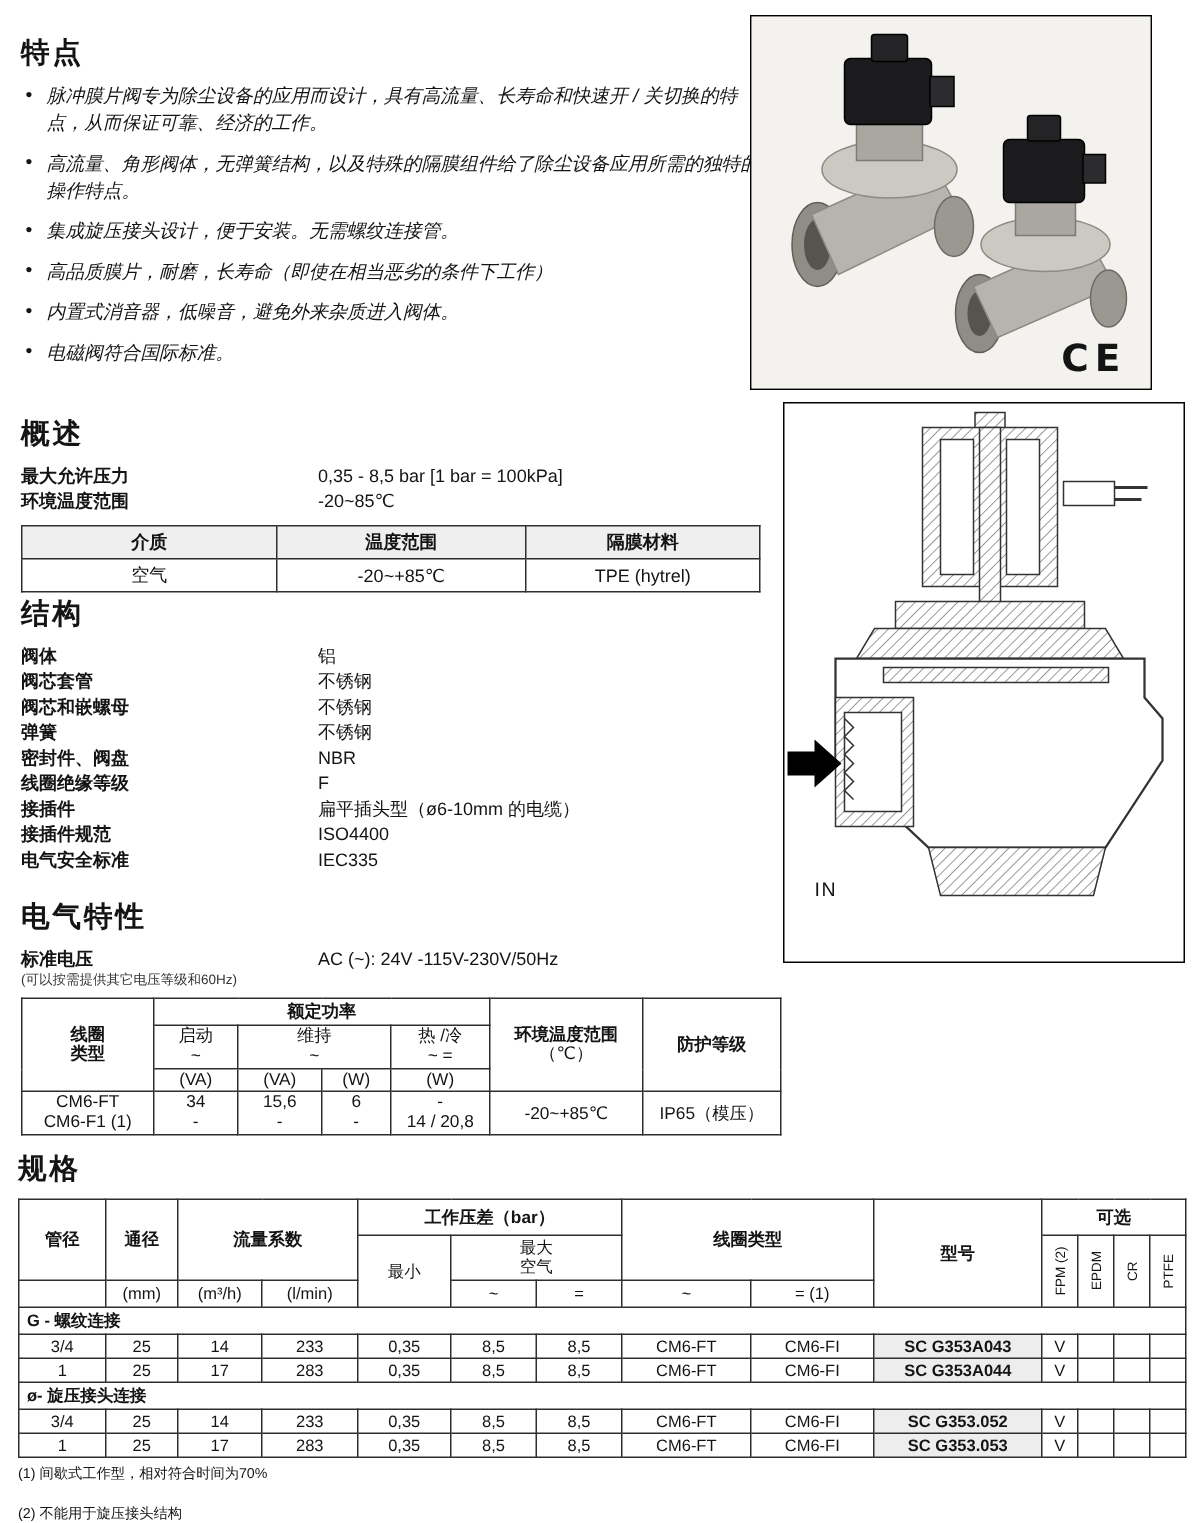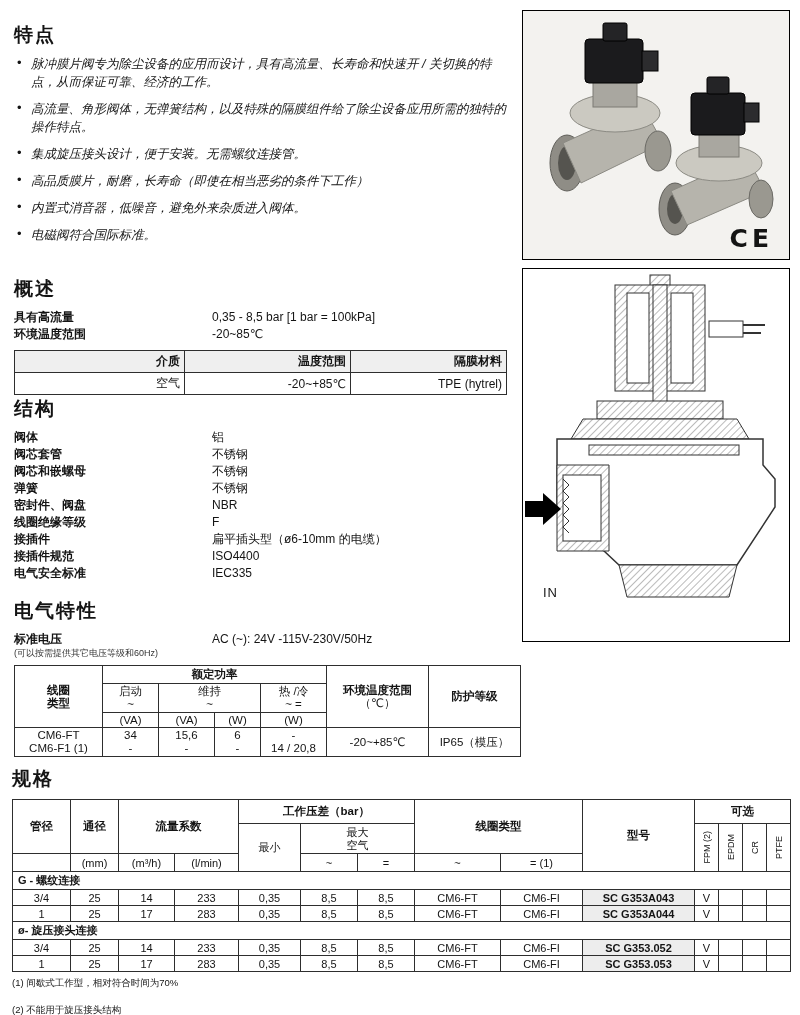--- a/index.html
+++ b/index.html
@@ -14,21 +14,21 @@
   .features-list li::before{content:"•";position:absolute;left:3px;top:-1px;font-size:13px;font-style:normal}
   
   .kv{display:flex;font-size:12px;line-height:17px}
   .kv .k{width:198px;flex:none;font-weight:600}
   .kv .v{flex:1}
   .tiny{font-size:9px;font-weight:normal;line-height:11px;color:#333}
   
   table{border-collapse:collapse;table-layout:fixed}
   td{vertical-align:middle}
   .mtable{width:492px;margin-top:7px}
-  .mtable td{border:1px solid #2e2e2e;font-size:12px;text-align:right;padding:2px 4px;height:22px}
+  .mtable td{border:1px solid #2e2e2e;font-size:12px;text-align:center;padding:2px 4px;height:22px}
   .mtable .hd td{background:#efefef;font-weight:bold}
   .etable{width:506px;margin-top:6px}
   .etable td{border:1px solid #2e2e2e;font-size:11.5px;text-align:center;padding:1px 3px}
   .etable .hb{font-weight:bold}
   .stable{width:778px;margin-top:5px}
   .stable td{border:1px solid #2e2e2e;font-size:11px;text-align:center;padding:1px 2px;height:16px}
   .stable .hbold{font-weight:bold;font-size:11.5px}
   .section-name{text-align:left !important;font-weight:bold;padding-left:5px !important;font-size:11.5px}
   .model{font-weight:bold;background:#ededed}
   .vcell{vertical-align:middle}
@@ -54,21 +54,21 @@
     <ul class="features-list">
       <li>脉冲膜片阀专为除尘设备的应用而设计，具有高流量、长寿命和快速开 / 关切换的特点，从而保证可靠、经济的工作。</li>
       <li>高流量、角形阀体，无弹簧结构，以及特殊的隔膜组件给了除尘设备应用所需的独特的操作特点。</li>
       <li>集成旋压接头设计，便于安装。无需螺纹连接管。</li>
       <li>高品质膜片，耐磨，长寿命（即使在相当恶劣的条件下工作）</li>
       <li>内置式消音器，低噪音，避免外来杂质进入阀体。</li>
       <li>电磁阀符合国际标准。</li>
     </ul>
   </div>
 
-  <div class="imgbox" style="left:522px;top:10px;width:268px;height:250px">
+  <div class="imgbox" style="left:500px;top:10px;width:268px;height:250px">
     <svg width="266" height="248" viewBox="0 0 266 248">
       <rect x="0" y="0" width="266" height="248" fill="#f3f2ef"></rect>
 
       <g stroke-width="1">
         <ellipse cx="44" cy="152" rx="17" ry="28" fill="#8f8d86" stroke="#5f5e59"></ellipse>
         <ellipse cx="44" cy="152" rx="9" ry="17" fill="#55544f"></ellipse>
         <path d="M40 132 L120 96 L140 132 L58 172 Z" fill="#b6b4ac" stroke="#8b8a83"></path>
         <ellipse cx="92" cy="102" rx="45" ry="19" fill="#cbc9c1" stroke="#8b8a83"></ellipse>
         <ellipse cx="135" cy="140" rx="13" ry="20" fill="#9a9890" stroke="#6b6a65"></ellipse>
         <rect x="70" y="70" width="44" height="26" fill="#a9a7a0" stroke="#7c7b75"></rect>
@@ -88,21 +88,21 @@
         <rect x="184" y="66" width="22" height="17" rx="2" fill="#242426" stroke="#000"></rect>
         <rect x="221" y="92" width="15" height="19" fill="#2c2c2e" stroke="#000"></rect>
       </g>
     </svg>
     <div class="ce">CE</div>
   </div>
 
   <div class="abs" style="left:14px;top:276px;width:500px">
     <div class="sec-title">概述</div>
     <div class="kv">
-      <span class="k">具有高流量</span>
+      <span class="k">最大允许压力</span>
       <span class="v">0,35 - 8,5 bar [1 bar = 100kPa]</span>
     </div>
     <div class="kv">
       <span class="k">环境温度范围</span>
       <span class="v">-20~85℃</span>
     </div>
     <table class="mtable">
       <colgroup>
           <col style="width:170px">
           <col style="width:166px">

